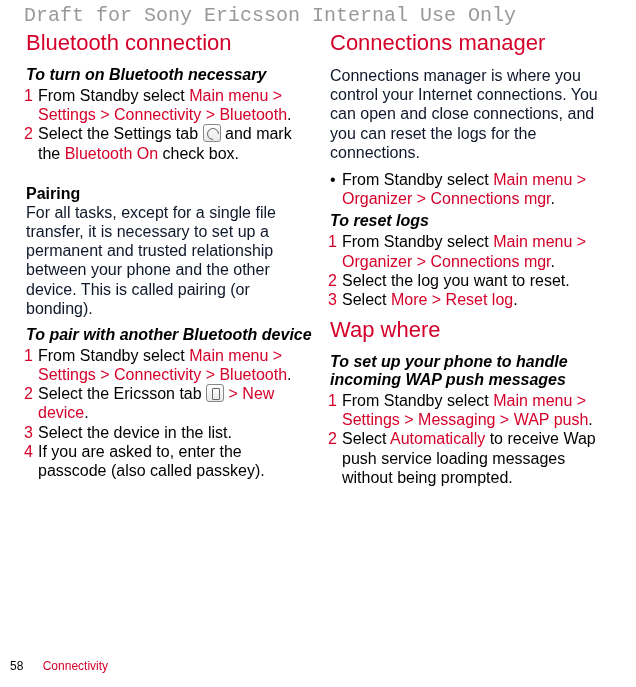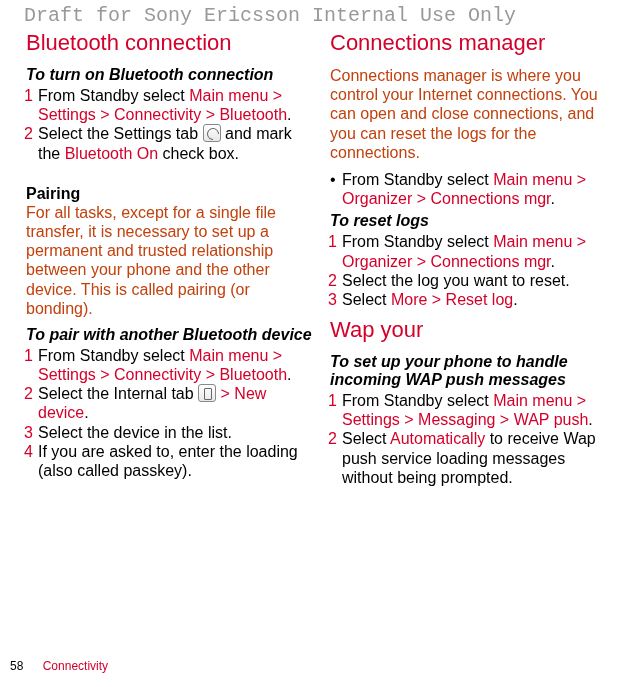--- a/index.html
+++ b/index.html
@@ -45,21 +45,21 @@
     }
     .sub-bold {
       font-weight: bold;
       font-size: 16px;
       color: #000;
       margin-top: 22px;
       margin-bottom: 0px;
     }
     .para {
       font-size: 16px;
-      color: #c2410c;
+      color: #0f172a;
       line-height: 1.2;
       margin-bottom: 8px;
     }
     .red { color: #d4002a; text-align: center; }
     .step {
       font-size: 16px;
       color: #000;
       line-height: 1.2;
       margin-bottom: 0;
       padding-left: 12px;
@@ -127,49 +127,49 @@
   </style>
 </head>
 <body>
 
 <div class="watermark">Draft for Sony Ericsson Internal Use Only</div>
 
 <div class="columns">
   <div class="col col-left">
     <div class="section-title">Bluetooth connection</div>
 
-    <div class="sub-ital tight">To turn on Bluetooth connection</div>
+    <div class="sub-ital tight">To turn on Bluetooth necessary</div>
     <div class="step">
       <span class="num">1</span>
       <span>From Standby select </span><span class="red">Main menu &gt; Settings &gt; Connectivity &gt; Bluetooth</span><span>.</span>
     </div>
     <div class="step block">
       <span class="num">2</span>
       <span>Select the Settings tab </span><span class="icon-box icon-wrench"></span><span> and mark the </span><span class="red">Bluetooth On</span><span> check box.</span>
     </div>
 
     <div class="sub-bold">Pairing</div>
     <div class="para">For all tasks, except for a single file transfer, it is necessary to set up a permanent and trusted relationship between your phone and the other device. This is called pairing (or bonding).</div>
 
     <div class="sub-ital tight">To pair with another Bluetooth device</div>
     <div class="step">
       <span class="num">1</span>
       <span>From Standby select </span><span class="red">Main menu &gt; Settings &gt; Connectivity &gt; Bluetooth</span><span>.</span>
     </div>
     <div class="step">
       <span class="num">2</span>
-      <span>Select the Internal tab </span><span class="icon-box icon-phone"></span><span> </span><span class="red">&gt; New device</span><span>.</span>
+      <span>Select the Ericsson tab </span><span class="icon-box icon-phone"></span><span> </span><span class="red">&gt; New device</span><span>.</span>
     </div>
     <div class="step">
       <span class="num">3</span>
       <span>Select the device in the list.</span>
     </div>
     <div class="step">
       <span class="num">4</span>
-      <span>If you are asked to, enter the loading (also called passkey).</span>
+      <span>If you are asked to, enter the passcode (also called passkey).</span>
     </div>
   </div>
 
   <div class="col col-right">
     <div class="section-title">Connections manager</div>
     <div class="para">Connections manager is where you control your Internet connections. You can open and close connections, and you can reset the logs for the connections.</div>
 
     <div class="bullet-item">
       <span class="dot">•</span>
       <span>From Standby select </span><span class="red">Main menu &gt; Organizer &gt; Connections mgr</span><span>.</span>
@@ -182,21 +182,21 @@
     </div>
     <div class="step">
       <span class="num">2</span>
       <span>Select the log you want to reset.</span>
     </div>
     <div class="step block">
       <span class="num">3</span>
       <span>Select </span><span class="red">More &gt; Reset log</span><span>.</span>
     </div>
 
-    <div class="section-title">Wap your</div>
+    <div class="section-title">Wap where</div>
     <div class="sub-ital tight">To set up your phone to handle incoming WAP push messages</div>
     <div class="step">
       <span class="num">1</span>
       <span>From Standby select </span><span class="red">Main menu &gt; Settings &gt; Messaging &gt; WAP push</span><span>.</span>
     </div>
     <div class="step">
       <span class="num">2</span>
       <span>Select </span><span class="red">Automatically</span><span> to receive Wap push service loading messages without being prompted.</span>
     </div>
   </div>

